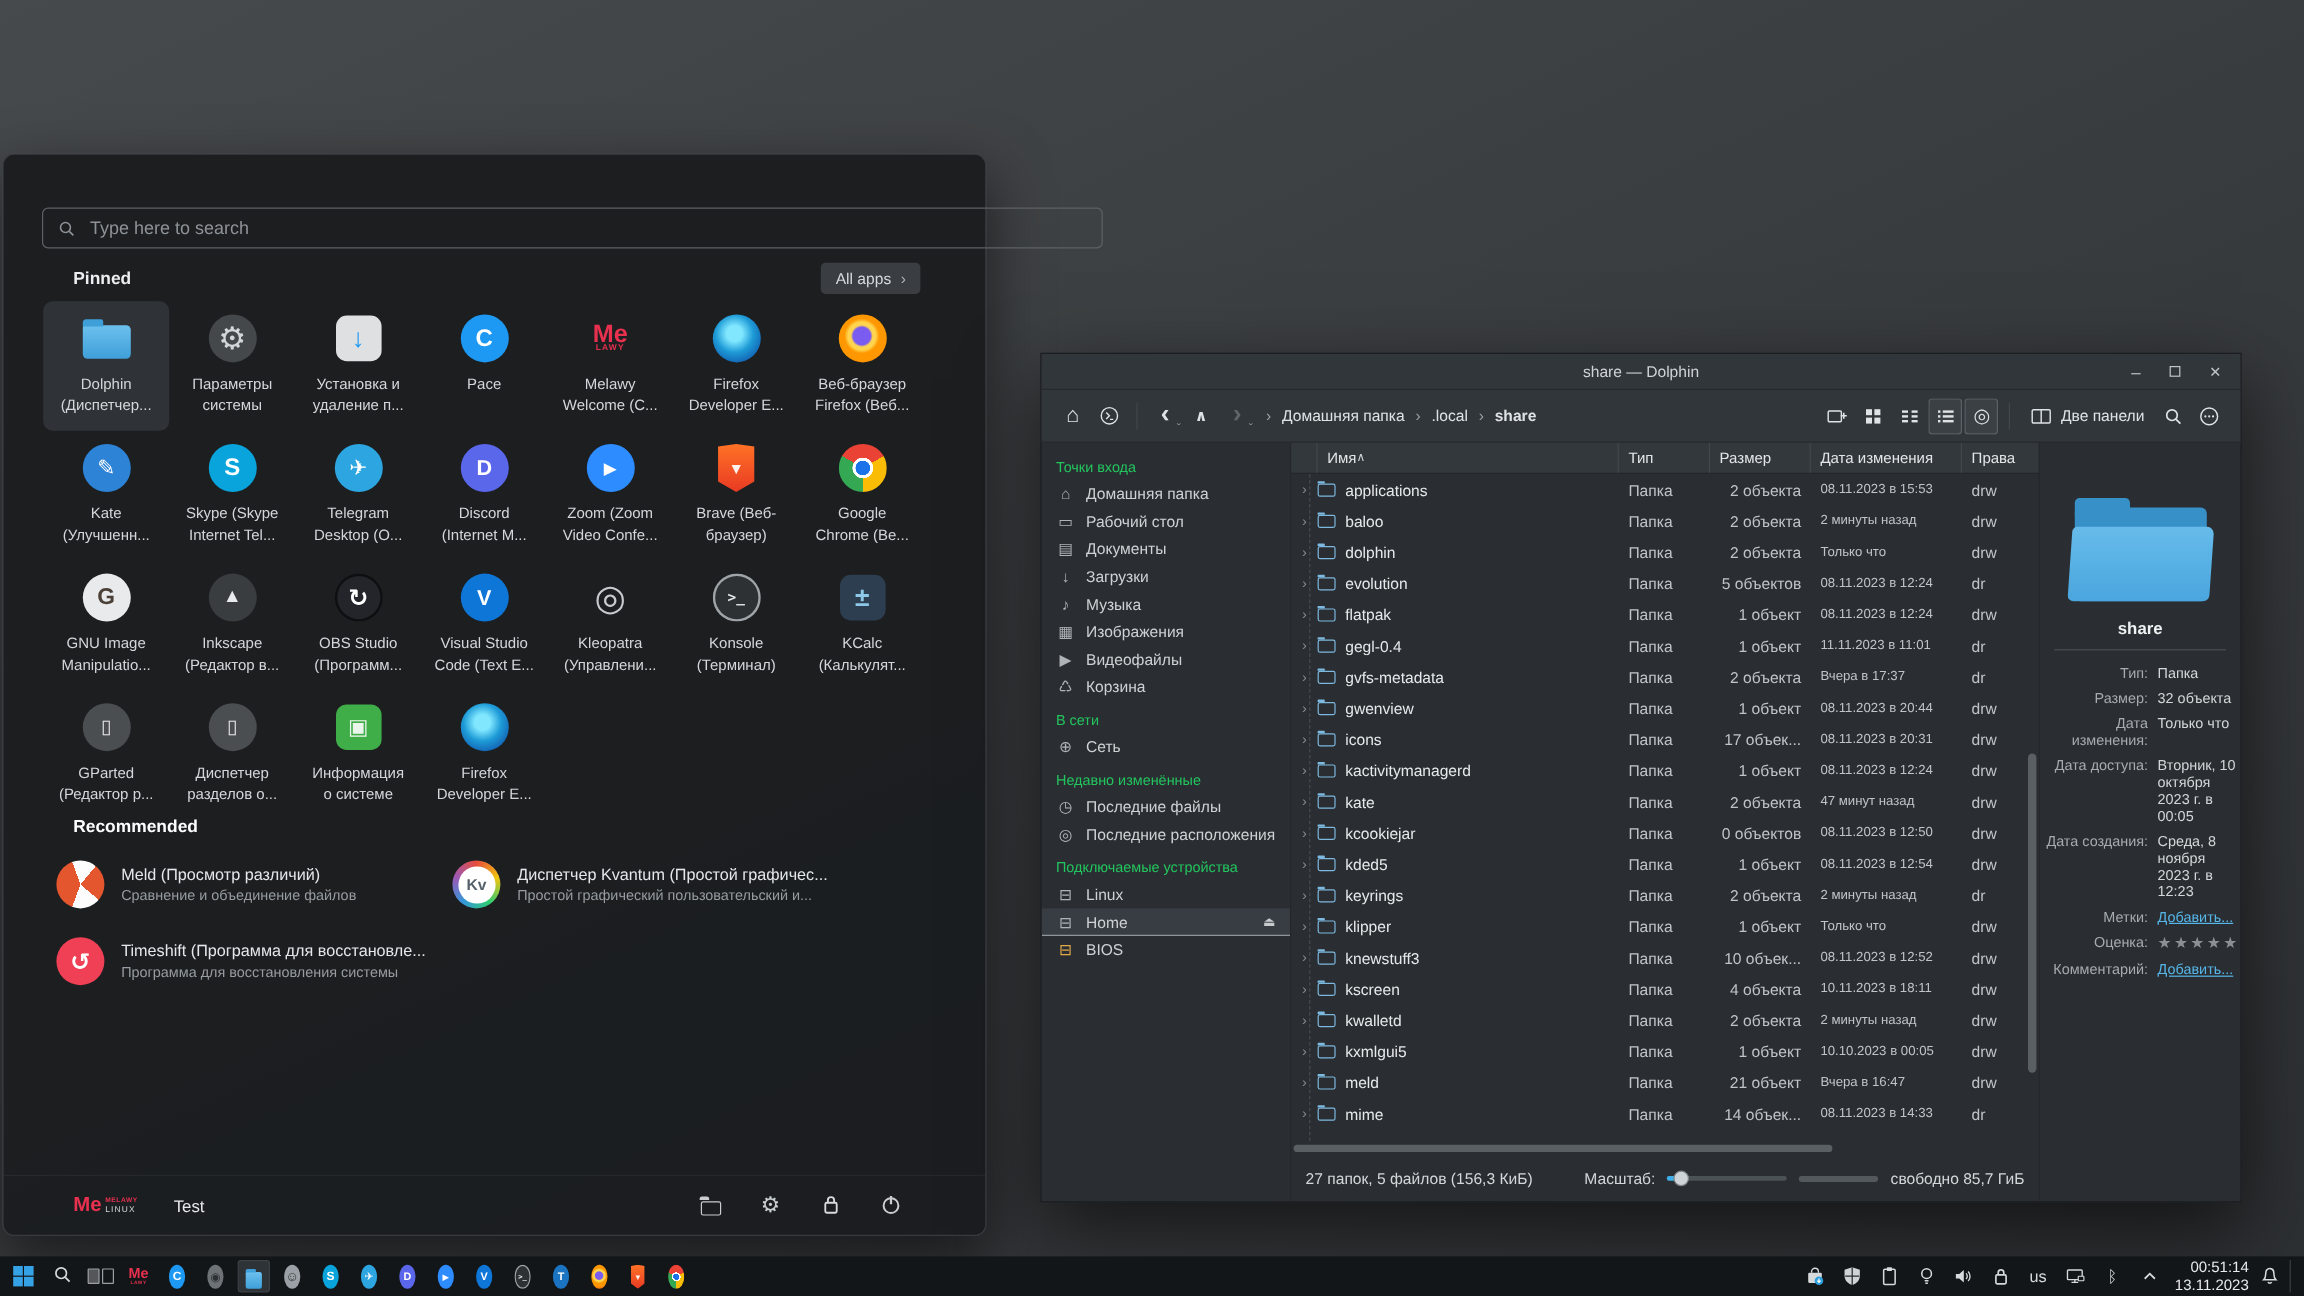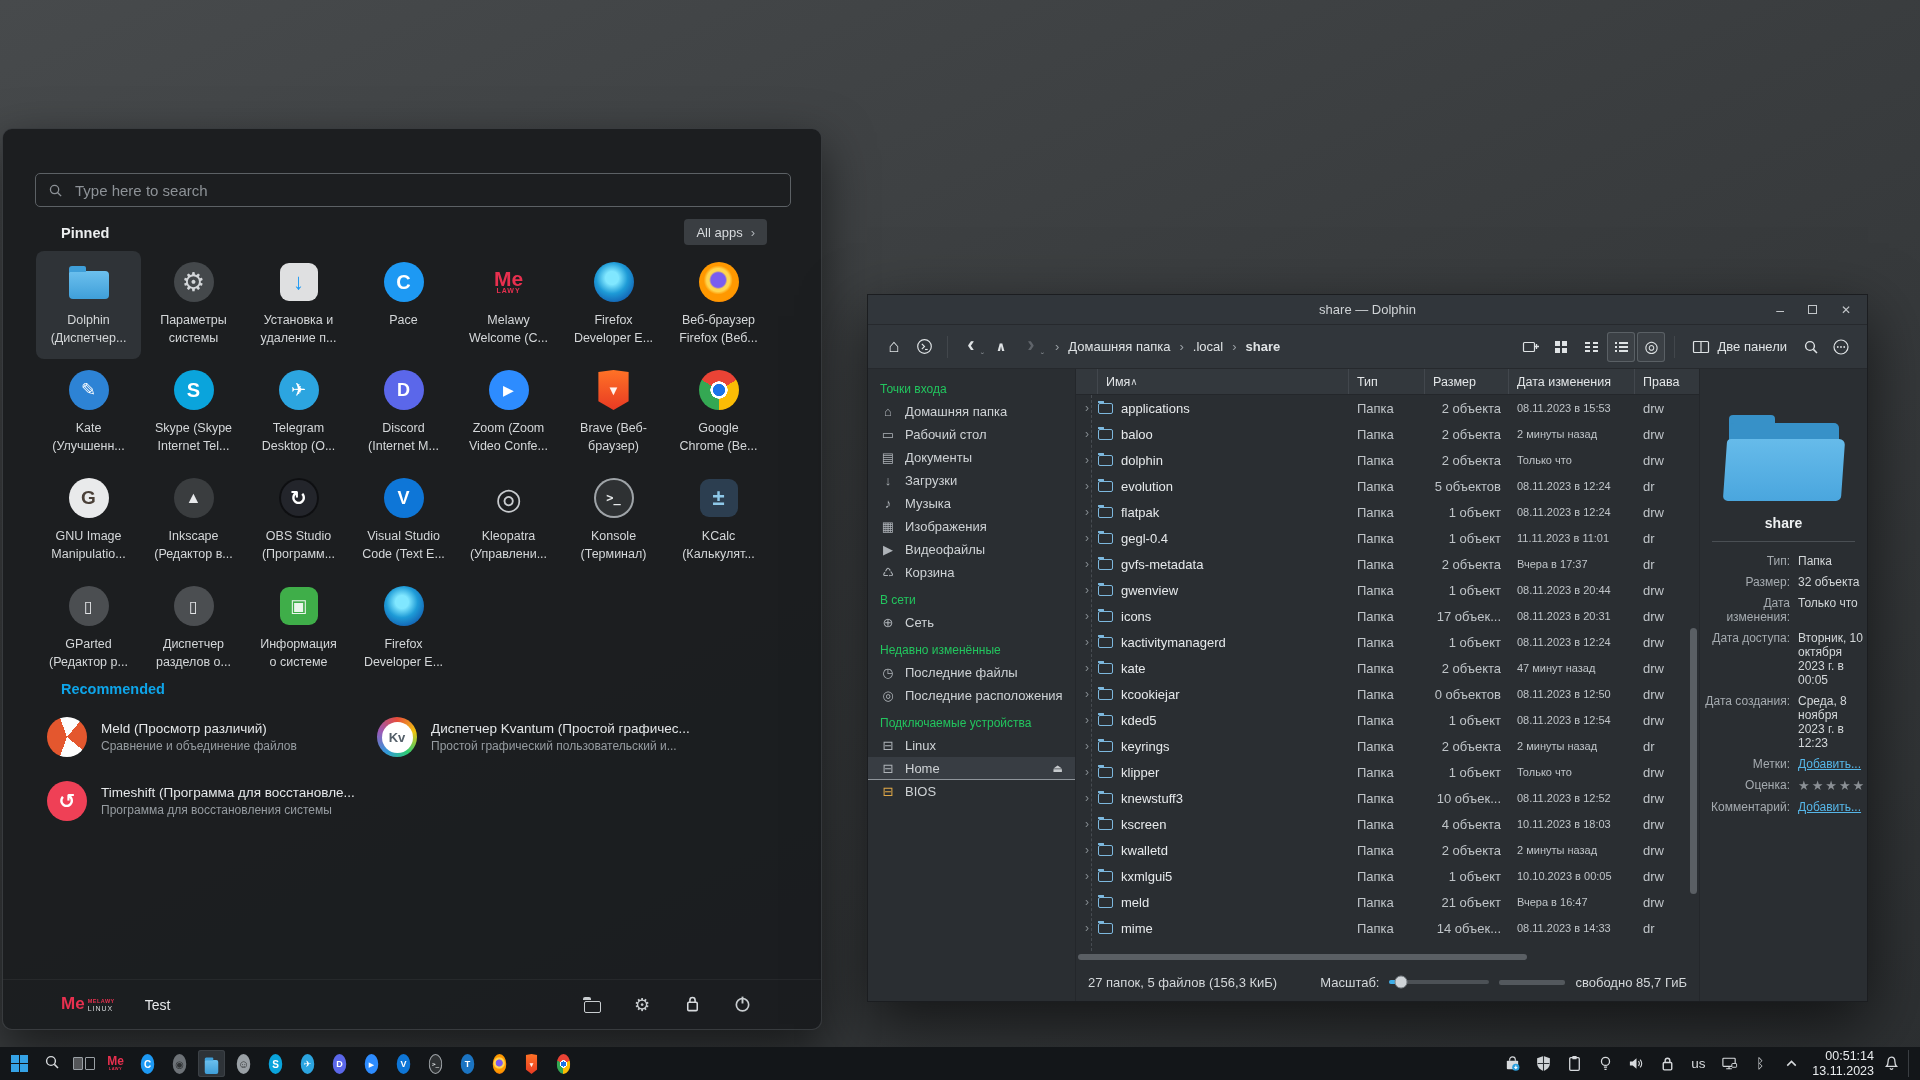--- a/index.html
+++ b/index.html
@@ -5,34 +5,34 @@
   html,body{margin:0;padding:0;background:#202325}
   #stage{position:relative;width:1920px;height:1080px;overflow:hidden;
     background:linear-gradient(155deg,#474a4c 0%,#3a3d3f 45%,#2c2f31 100%);
     font-family:"Liberation Sans","DejaVu Sans",sans-serif;color:#d7dadd;font-size:13px}
   *{box-sizing:border-box}
 
   
   .launcher{position:absolute;left:2px;top:128px;width:820px;height:902px;
     background:rgba(27,29,31,.97);border:1px solid rgba(80,84,88,.55);border-radius:10px;
     box-shadow:0 18px 50px rgba(0,0,0,.55)}
-  .search{position:absolute;left:32px;top:44px;width:756px;height:34px;border:1px solid #5c6165;
+  .search{position:absolute;left:32px;top:44px;width:884px;height:34px;border:1px solid #5c6165;
     border-radius:5px;display:flex;align-items:center;gap:10px;padding:1px 12px}
   .search input{flex:1;background:transparent;border:0;outline:0;color:#cfd3d6;font-size:15px;font-family:inherit}
   .search input::placeholder{color:#8d9297}
   .pinned{position:absolute;left:58px;top:96px;font-weight:bold;font-size:14.5px;color:#eceeef}
   .allapps{position:absolute;right:54px;top:90px;height:26px;padding:0 12px;background:#3a3e42;
     border-radius:4px;display:flex;align-items:center;gap:8px;font-size:13px;color:#d7dadd;cursor:default}
   .allapps .chev::before{content:"›";color:#aeb3b7}
   .grid{position:absolute;left:33px;top:122px;display:grid;grid-template-columns:repeat(7,105px);grid-auto-rows:108px}
   .tile{display:flex;flex-direction:column;align-items:center;padding-top:9px;border-radius:8px}
   .tile.selected{background:#2f3337}
   .appicon{width:44px;height:44px;display:flex;align-items:center;justify-content:center;margin-bottom:7px}
   .lbl{font-size:12.5px;color:#d4d7d9;line-height:1.45;text-align:center;white-space:nowrap}
-  .reclabel{position:absolute;left:58px;top:552px;font-weight:bold;font-size:14.5px;color:#0ea5e9}
+  .reclabel{position:absolute;left:58px;top:552px;font-weight:bold;font-size:14.5px;color:#ffffff}
   .recgrid{position:absolute;left:44px;top:582px;display:grid;grid-template-columns:330px 330px;row-gap:12px}
   .recitem{display:flex;align-items:center;gap:14px;height:52px}
   .recicon{width:40px;height:40px;flex:0 0 40px;display:flex;align-items:center;justify-content:flex-end}
   .rectitle{font-size:13.5px;color:#e4e7e9;margin-bottom:3px;white-space:nowrap}
   .recsub{font-size:12px;color:#969ca1;white-space:nowrap}
   .lfooter{position:absolute;left:0;right:0;bottom:0;height:50px;display:flex;align-items:center;
     padding:0 58px;border-top:1px solid rgba(255,255,255,.05)}
   .melogo{display:flex;align-items:flex-end;gap:3px;line-height:.85}
   .melogo .m1{color:#e8304f;font-weight:bold;font-size:17px}
   .mstack{display:flex;flex-direction:column;line-height:1}
@@ -834,21 +834,21 @@
               <span class="fc fc-perm">drw</span>
             </div>
             <div class="frow">
               <span class="fc fc-name">
                 <span class="twisty"></span>
                 <span class="rowfolder"></span>
                 <span class="fname">kscreen</span>
               </span>
               <span class="fc fc-type">Папка</span>
               <span class="fc fc-size">4 объекта</span>
-              <span class="fc fc-date">10.11.2023 в 18:03</span>
+              <span class="fc fc-date">10.11.2023 в 18:11</span>
               <span class="fc fc-perm">drw</span>
             </div>
             <div class="frow">
               <span class="fc fc-name">
                 <span class="twisty"></span>
                 <span class="rowfolder"></span>
                 <span class="fname">kwalletd</span>
               </span>
               <span class="fc fc-type">Папка</span>
               <span class="fc fc-size">2 объекта</span>

